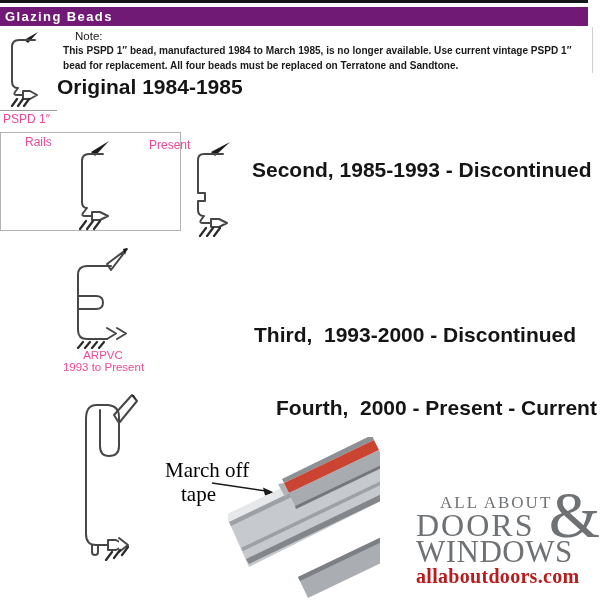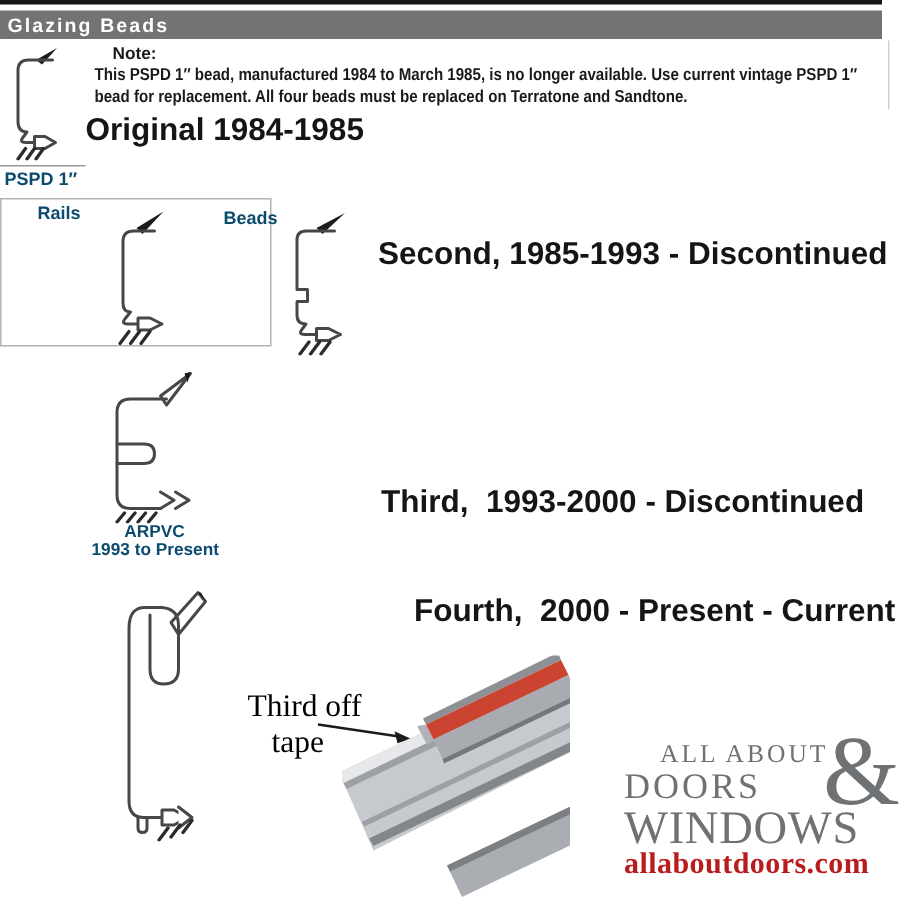--- a/index.html
+++ b/index.html
@@ -1,36 +1,36 @@
 <!DOCTYPE html>
 <html><head>
 <meta charset="utf-8">
 <style>
   html,body{margin:0;padding:0;background:#fff;}
   #canvas{position:relative;width:600px;height:600px;background:#ffffff;overflow:hidden;
           font-family:"Liberation Sans",sans-serif;color:#1a1a1a;}
   .abs{position:absolute;}
   
   .topline{left:0;top:0;width:588px;height:3px;background:#17171b;}
-  .headerbar{left:0;top:7px;width:588px;height:19px;background:#737373;display:flex;align-items:center;}
+  .headerbar{left:0;top:7px;width:588px;height:19px;background:#701a75;display:flex;align-items:center;}
   .headerbar span{color:#fff;font-size:13px;font-weight:700;letter-spacing:1.4px;padding-left:5px;}
   
   .note{left:63px;top:29px;width:535px;}
-  .note .nlabel{font-size:11.5px;font-weight:700;line-height:14px;padding-left:12px;}
+  .note .nlabel{font-size:11.5px;font-weight:400;line-height:14px;padding-left:12px;}
   .note .nline{font-size:11.5px;font-weight:700;line-height:14.5px;white-space:nowrap;
                transform:scaleX(0.875);transform-origin:left top;}
   .noteborder{left:592px;top:27px;width:1px;height:46px;background:#cfcfcf;}
   
   .heading{font-size:21px;font-weight:700;white-space:nowrap;color:#151515;}
   .h-original{left:57px;top:75px;}
   .h-second{left:252px;top:158px;}
   .h-third{left:254px;top:275px;margin-top:48px;}
   .h-fourth{left:256px;top:396px;margin-left:20px;}
   
-  .cap{font-size:12px;font-weight:700;color:#0c4a6e;}
+  .cap{font-size:12px;font-weight:400;color:#ec4899;}
   .pspd{left:3px;top:112px;}
   .hline{left:0;top:110px;width:57px;height:1px;background:#9a9a9a;}
   .railsbox{left:0;top:132px;width:181px;height:99px;border:1px solid #b3b3b3;box-sizing:border-box;}
   .lab-rails{left:25px;top:135px;}
   .lab-stiles{left:149px;top:138px;}
   .cap-arpvc{left:68px;top:349px;width:70px;text-align:center;font-size:11.5px;}
   .cap-1993{left:56px;top:361px;width:95px;text-align:center;font-size:11.5px;}
   
   .peel{font-family:"Liberation Serif",serif;font-size:21px;color:#000;line-height:23px;}
   .peel1{left:165px;top:459px;}
@@ -38,21 +38,21 @@
   
   .lineart path,.lineart polygon{stroke-linejoin:round;stroke-linecap:round;}
   .st{fill:none;stroke:#474747;stroke-width:2;}
   .stW{fill:#ffffff;stroke:#474747;stroke-width:2;}
   .fillD{fill:#1c1c1c;stroke:none;}
   .hatch{fill:none;stroke:#2b2b2b;stroke-width:2.2;}
   
   .logo{left:416px;top:494px;width:184px;font-family:"Liberation Serif",serif;color:#6f7275;}
   .logo .l1{font-size:17px;letter-spacing:2px;margin-left:24px;line-height:18px;}
   .logo .amp{position:absolute;right:0;top:-12px;font-size:66px;line-height:66px;font-weight:400;}
-  .logo .l2{font-size:24px;letter-spacing:2px;line-height:26px;}
+  .logo .l2{font-size:32px;letter-spacing:2px;line-height:26px;}
   .logo .l3{font-size:31px;letter-spacing:0.5px;line-height:27px;}
   .logo .site{font-family:"Liberation Serif",serif;font-weight:700;font-size:20px;color:#b91c1c;line-height:23px;letter-spacing:0.3px;}
 </style>
 </head>
 <body>
 
 <div id="canvas">
 
   <div class="abs topline"></div>
 
@@ -74,21 +74,21 @@
     <path class="hatch" d="M13 68 L8 75 M19 68 L14 75 M25 68 L20 75"></path>
   </svg>
 
   <div class="abs heading h-original">Original 1984-1985</div>
 
   <div class="abs hline"></div>
   <div class="abs cap pspd">PSPD 1″</div>
 
   <div class="abs railsbox"></div>
   <div class="abs cap lab-rails">Rails</div>
-  <div class="abs cap lab-stiles">Beads</div>
+  <div class="abs cap lab-stiles">Present</div>
 
   <svg class="abs lineart" style="left:63px;top:136px;" width="52" height="96" viewBox="0 0 52 96">
     <polygon class="fillD" points="28,16 46,5 32,20"></polygon>
     <path class="st" d="M40 18 H26 Q19 18 19 25 V66 Q19 72 24 72 L20 77 Q18 80 22 80 H29"></path>
     <path class="stW" d="M29 76 h8 l8 4 -8 4 h-8 z"></path>
     <path class="hatch" d="M23 85 L17 93 M30 85 L24 93 M37 85 L31 93"></path>
   </svg>
 
   <svg class="abs lineart" style="left:185px;top:139px;" width="50" height="98" viewBox="0 0 50 98">
     <polygon class="fillD" points="26,13 45,3 30,17"></polygon>
@@ -119,21 +119,21 @@
     <path class="st" d="M28 16 H38 Q49 17 49 28 V57 Q49 67 39 67 Q30 67 30 57 V21"></path>
     <path class="st" d="M28 16 Q16 15 16 30 V145 Q16 156 26 156 H38"></path>
     <path class="st" d="M22 156 v7 q0 3 3 3 q3 0 3 -3 v-7"></path>
     <path class="stW" d="M38 151 h8 l9 5 -9 5 h-8 z"></path>
     <path class="stW" d="M49 149 l9 7 -9 7"></path>
     <path class="hatch" d="M42 163 L36 171 M50 161 L44 169 M58 158 L52 166"></path>
   </svg>
 
   <div class="abs heading h-fourth">Fourth,&nbsp; 2000 - Present - Current</div>
 
-  <div class="abs peel peel1">Third off</div>
+  <div class="abs peel peel1">March off</div>
   <div class="abs peel peel2">tape</div>
 
   <svg class="abs" style="left:210px;top:475px;" width="70" height="26" viewBox="0 0 70 26">
     <line x1="2" y1="8" x2="56" y2="16" stroke="#1b1b1b" stroke-width="1.6"></line>
     <polygon points="64,17.5 53,12.5 55,20.5" fill="#1b1b1b"></polygon>
   </svg>
 
   <svg class="abs" style="left:228px;top:437px;" width="152" height="163" viewBox="0 0 152 163">
 
     <polygon points="-2,78 142,9 165,58 21,130" fill="#c6cacf"></polygon>

